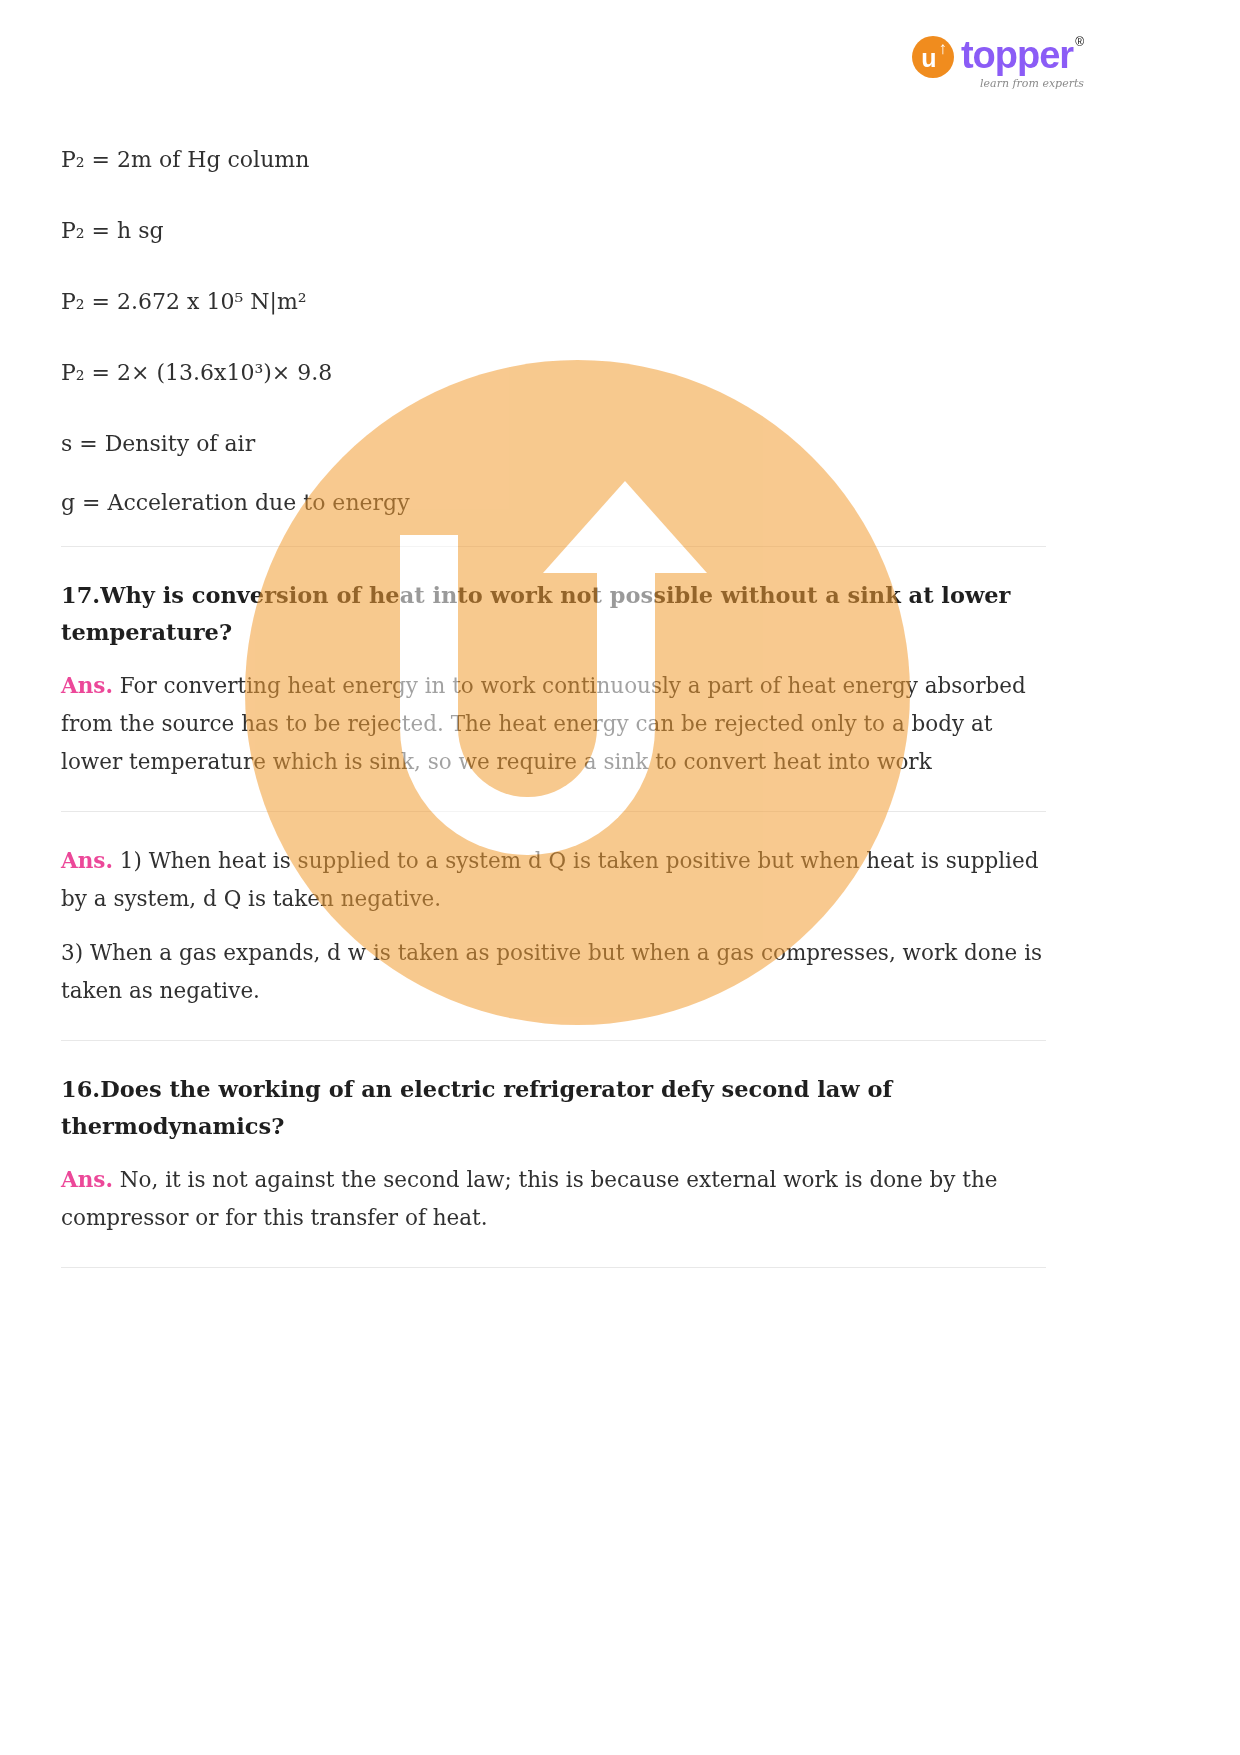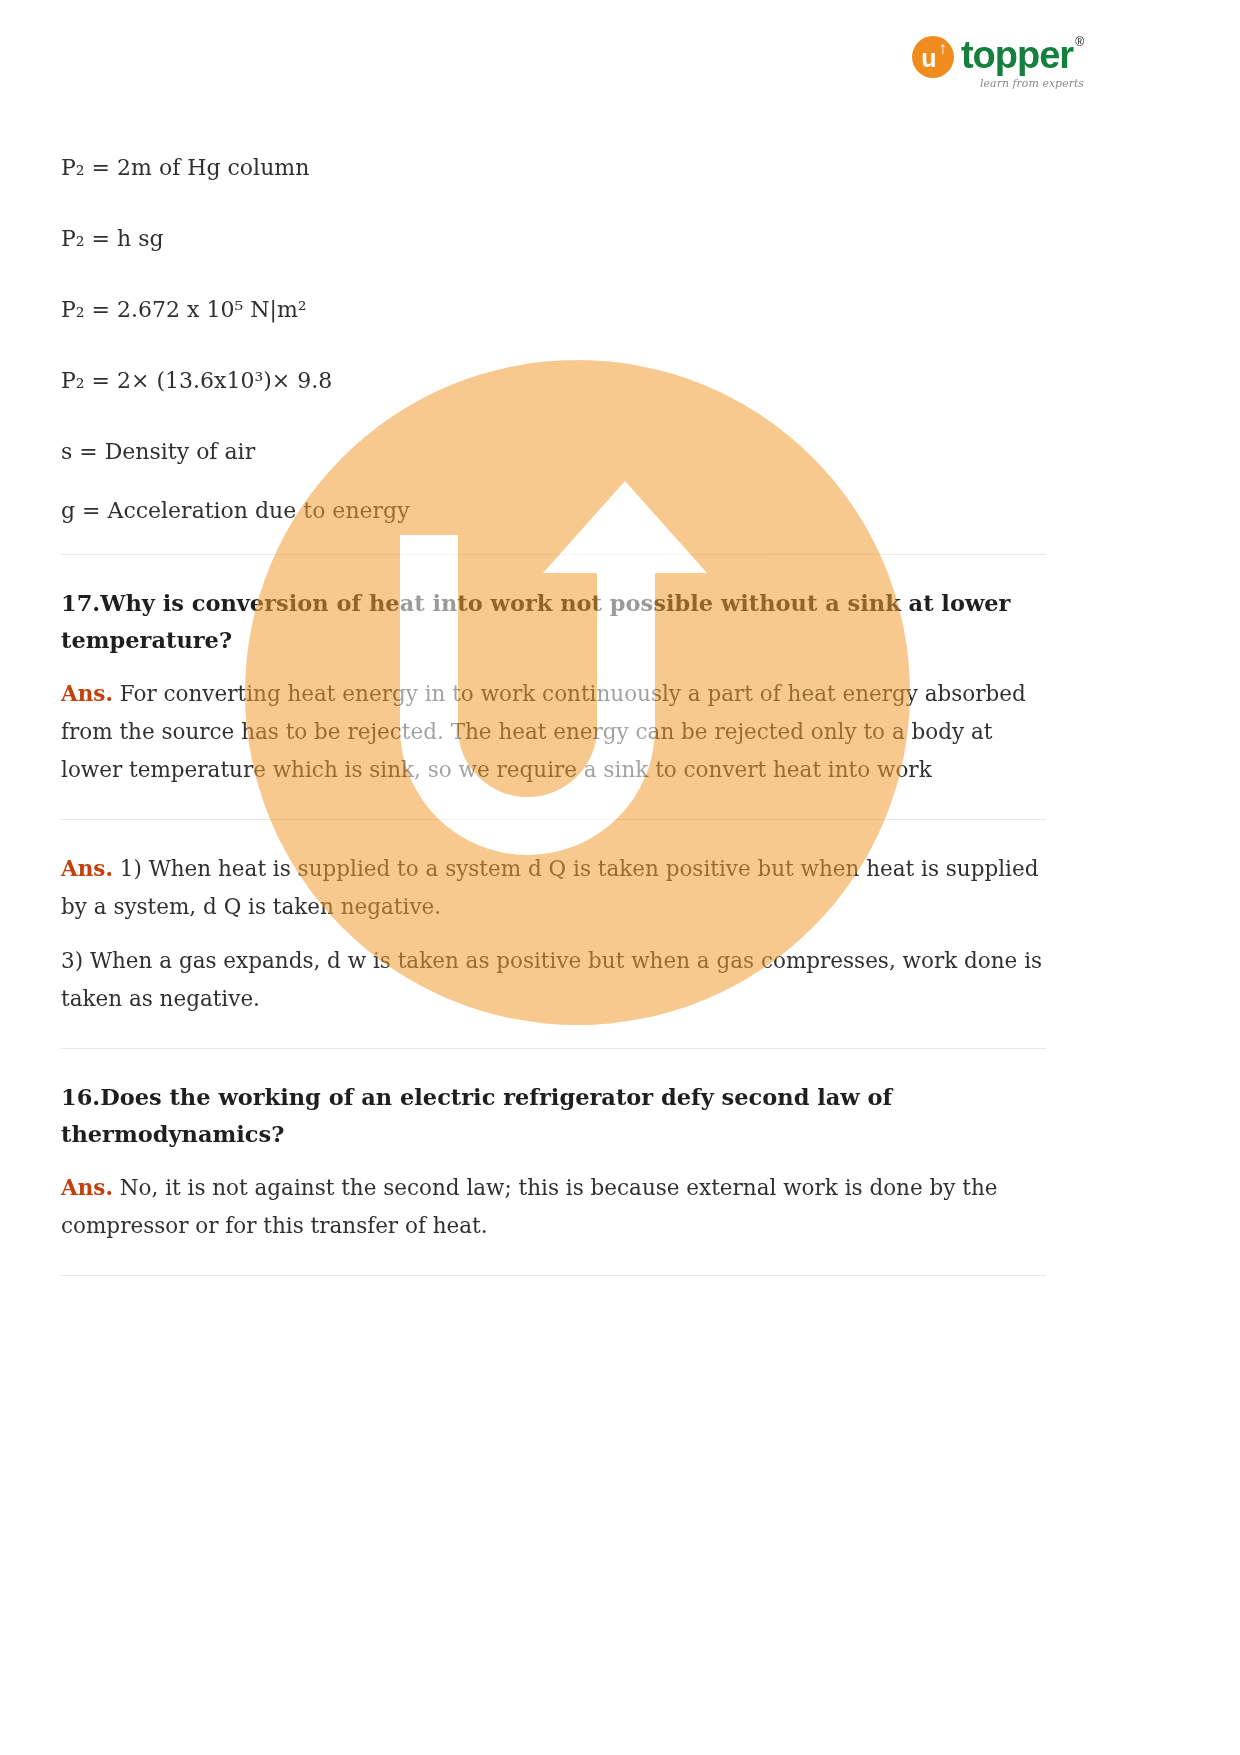--- a/index.html
+++ b/index.html
@@ -50,39 +50,39 @@
     color: #ffffff;
     font-weight: 700;
     font-size: 17px;
     line-height: 1;
   }
   .logo-text-wrap { display: flex; flex-direction: column; align-items: flex-end; }
   .logo-line { display: flex; align-items: flex-start; }
   .logo-wordmark {
     font-size: 38px;
     font-weight: 700;
-    color: #15803d;
+    color: #8b5cf6;
     line-height: 1;
     letter-spacing: -1px;
   }
   .logo-reg { font-size: 12px; color: #121212; margin-top: -1px; margin-left: 2px; }
   .logo-tagline {
     font-family: "DejaVu Serif", serif;
     font-style: italic;
     font-size: 11px;
     color: #8a8a8a;
     margin-top: 3px;
     text-align: right;
   }
 
   
   .content {
     position: absolute;
     left: 61px;
-    top: 12px;
+    top: 4px;
     width: 985px;
     padding-top: 143px;
     z-index: 1;
   }
   .eq-line {
     margin: 0 0 45px 0;
     font-size: 22px;
     line-height: 26px;
     color: #303030;
   }
@@ -102,21 +102,21 @@
     line-height: 37px;
     margin: 0 0 16px 0;
     color: #1f1f1f;
   }
   .answer {
     font-size: 21.5px;
     line-height: 38px;
     margin: 0 0 16px 0;
     color: #303030;
   }
-  .ans-label { font-weight: 700; color: #c2410c; }
+  .ans-label { font-weight: 700; color: #ec4899; }
 
   
   .watermark {
     position: absolute;
     left: 245px;
     top: 360px;
     width: 665px;
     height: 665px;
     opacity: 0.55;
     z-index: 5;

